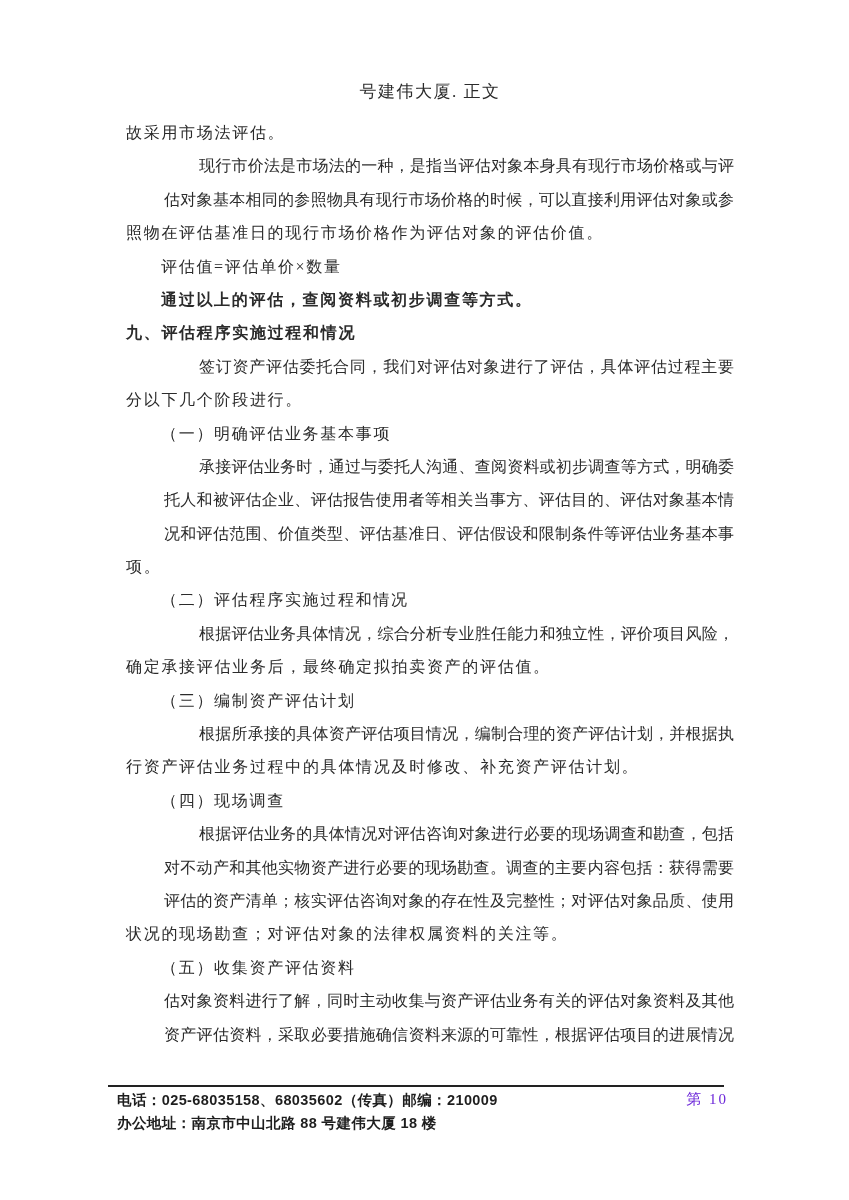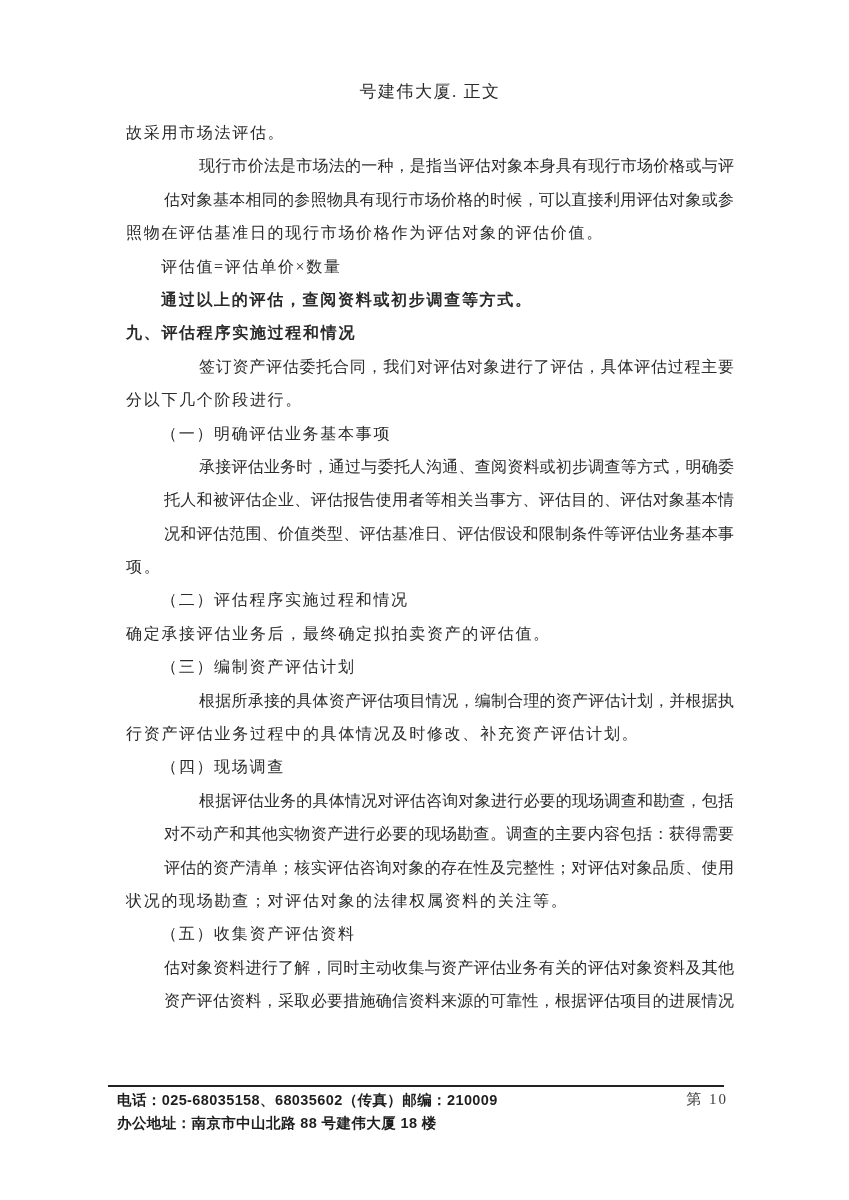--- a/index.html
+++ b/index.html
@@ -76,21 +76,21 @@
   }
   .footer-text { top: 1089px; }
   .page-number {
     position: absolute;
     top: 1090px;
     left: 664px;
     width: 64px;
     text-align: right;
     font-family: "Liberation Serif", "DejaVu Serif", serif;
     font-size: 15px;
-    color: #404040;
+    color: #6d28d9;
     letter-spacing: 2px;
   }
 </style>
 </head>
 <body>
 
 <div class="page">
 
   <div class="doc-title">号建伟大厦. 正文</div>
 
@@ -103,20 +103,21 @@
     <div class="ln ind b">通过以上的评估，查阅资料或初步调查等方式。</div>
     <div class="ln b">九、评估程序实施过程和情况</div>
     <div class="ln ind just">签订资产评估委托合同，我们对评估对象进行了评估，具体评估过程主要</div>
     <div class="ln">分以下几个阶段进行。</div>
     <div class="ln ind">（一）明确评估业务基本事项</div>
     <div class="ln ind just">承接评估业务时，通过与委托人沟通、查阅资料或初步调查等方式，明确委</div>
     <div class="ln just">托人和被评估企业、评估报告使用者等相关当事方、评估目的、评估对象基本情</div>
     <div class="ln just">况和评估范围、价值类型、评估基准日、评估假设和限制条件等评估业务基本事</div>
     <div class="ln">项。</div>
     <div class="ln ind">（二）评估程序实施过程和情况</div>
+    <div class="ln ind just">根据评估业务具体情况，综合分析专业胜任能力和独立性，评价项目风险，</div>
     <div class="ln">确定承接评估业务后，最终确定拟拍卖资产的评估值。</div>
     <div class="ln ind">（三）编制资产评估计划</div>
     <div class="ln ind just">根据所承接的具体资产评估项目情况，编制合理的资产评估计划，并根据执</div>
     <div class="ln">行资产评估业务过程中的具体情况及时修改、补充资产评估计划。</div>
     <div class="ln ind">（四）现场调查</div>
     <div class="ln ind just">根据评估业务的具体情况对评估咨询对象进行必要的现场调查和勘查，包括</div>
     <div class="ln just">对不动产和其他实物资产进行必要的现场勘查。调查的主要内容包括：获得需要</div>
     <div class="ln just">评估的资产清单；核实评估咨询对象的存在性及完整性；对评估对象品质、使用</div>
     <div class="ln">状况的现场勘查；对评估对象的法律权属资料的关注等。</div>
     <div class="ln ind">（五）收集资产评估资料</div>

